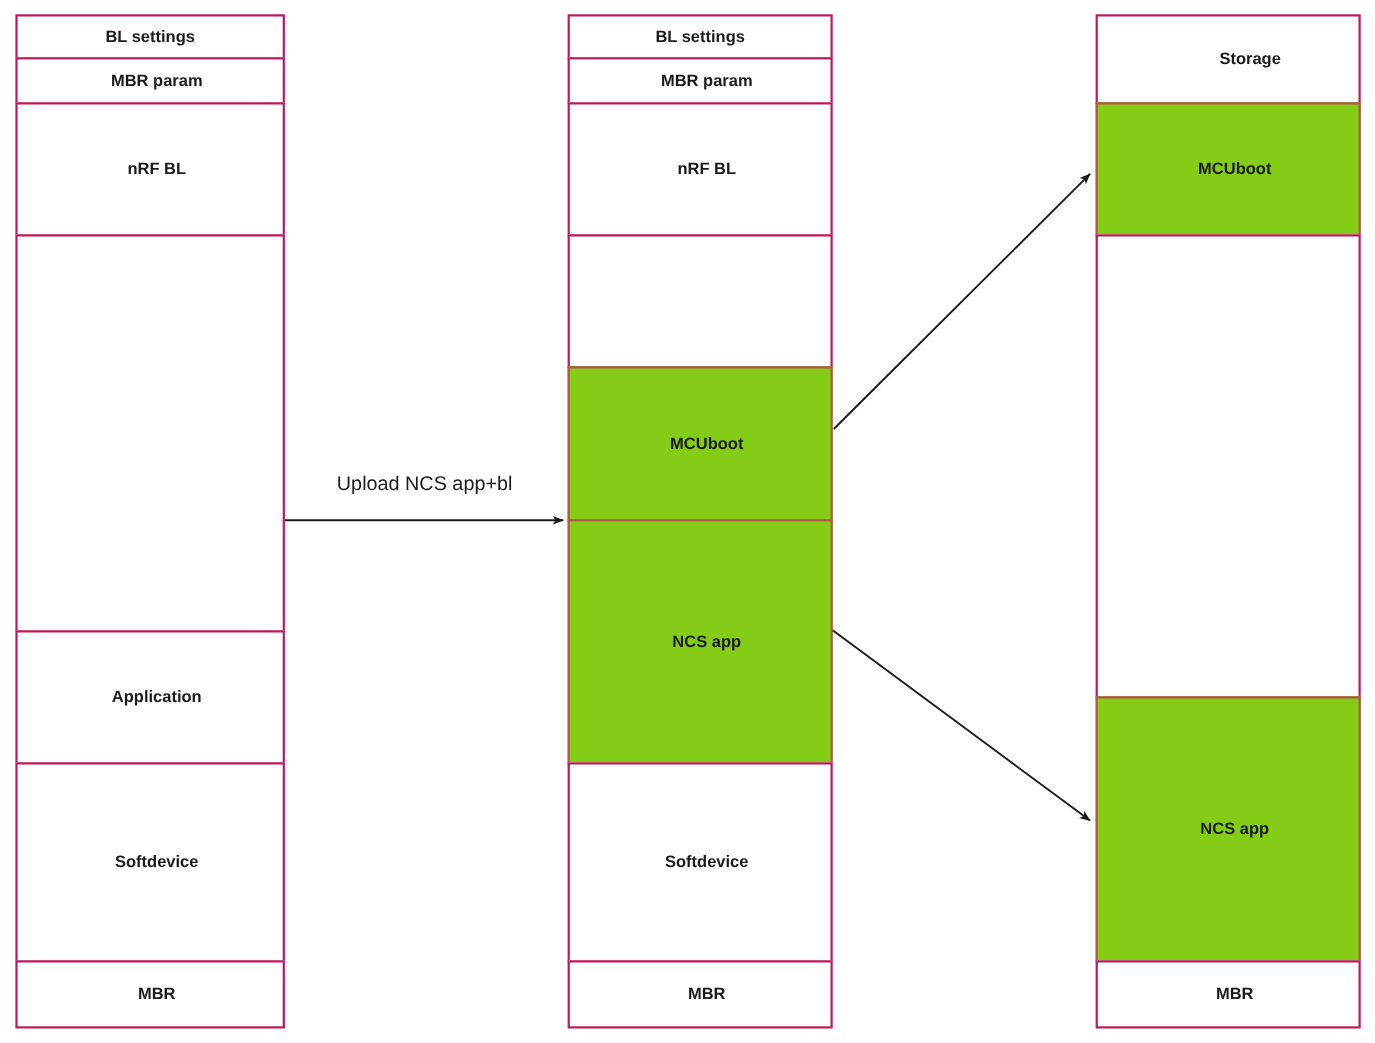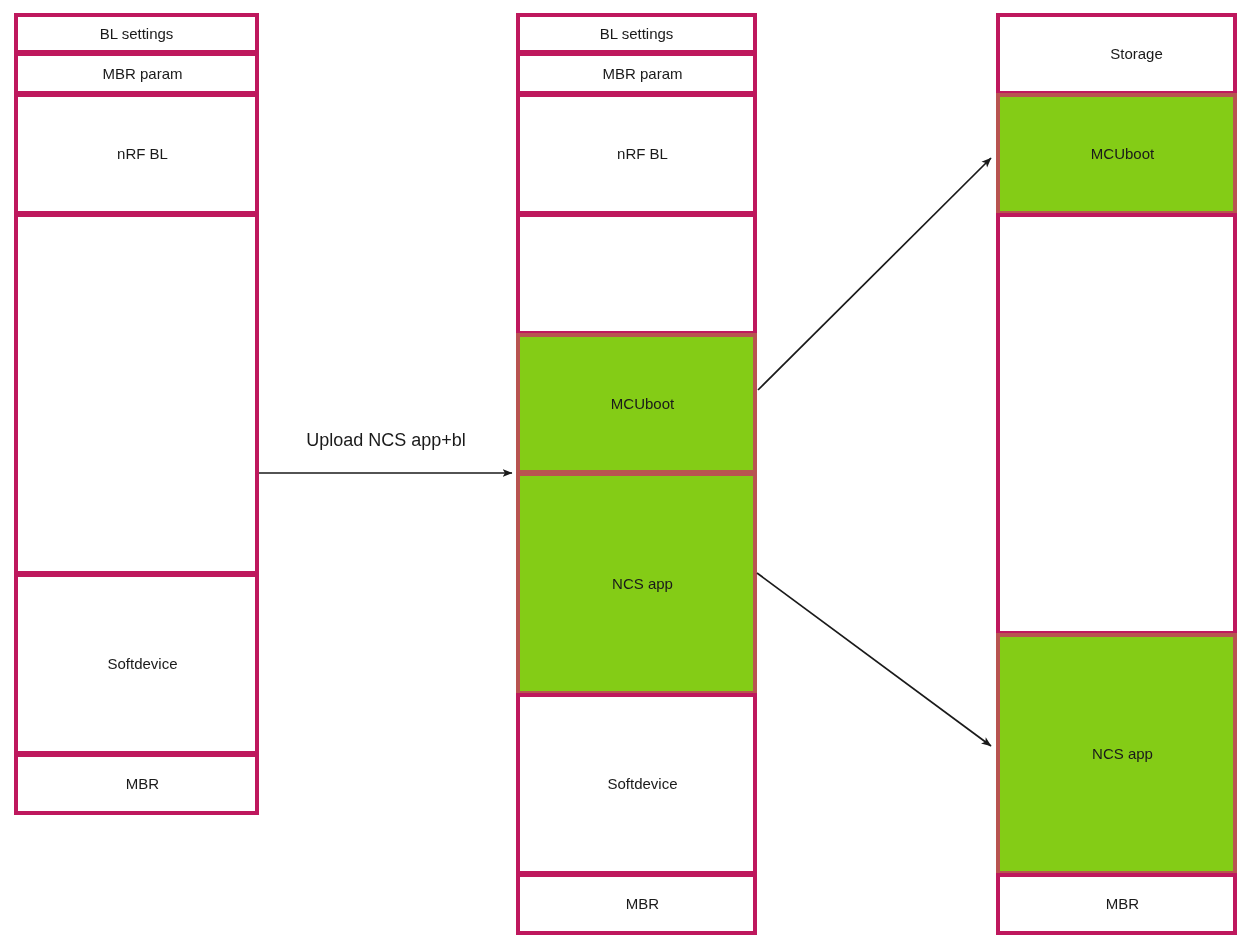--- a/index.html
+++ b/index.html
@@ -13,26 +13,27 @@
     width: 1250px;
     height: 948px;
     background: #ffffff;
     overflow: hidden;
   }
   .column {
     position: absolute;
   }
   .segment {
     box-sizing: border-box;
-    border: 4px solid #be185d;
+    border: 2px solid #be185d;
     background: #ffffff;
     display: flex;
     align-items: center;
     justify-content: center;
     width: 100%;
+    font-weight: bold;
   }
   .segment + .segment {
     margin-top: -2px;
     padding-left: 12px;
   }
   .segment.highlight {
     border-color: #b85450;
     background: #84cc16;
   }
   .segment-label {
@@ -67,20 +68,23 @@
         <div class="segment" style="height: 41px;">
           <span class="segment-label">BL settings</span>
         </div>
         <div class="segment" style="height: 43px;">
           <span class="segment-label">MBR param</span>
         </div>
         <div class="segment" style="height: 122px;">
           <span class="segment-label">nRF BL</span>
         </div>
         <div class="segment" style="height: 362px;"></div>
+        <div class="segment" style="height: 122px;">
+          <span class="segment-label">Application</span>
+        </div>
         <div class="segment" style="height: 182px;">
           <span class="segment-label">Softdevice</span>
         </div>
         <div class="segment" style="height: 62px;">
           <span class="segment-label">MBR</span>
         </div>
       </div>
       <div class="column" style="left: 516px; top: 13px; width: 241px;">
         <div class="segment" style="height: 41px;">
           <span class="segment-label">BL settings</span>

